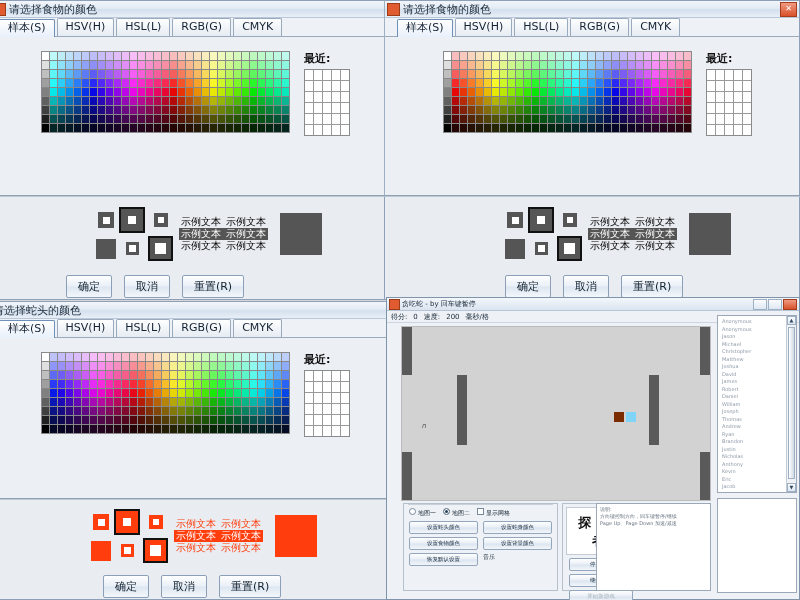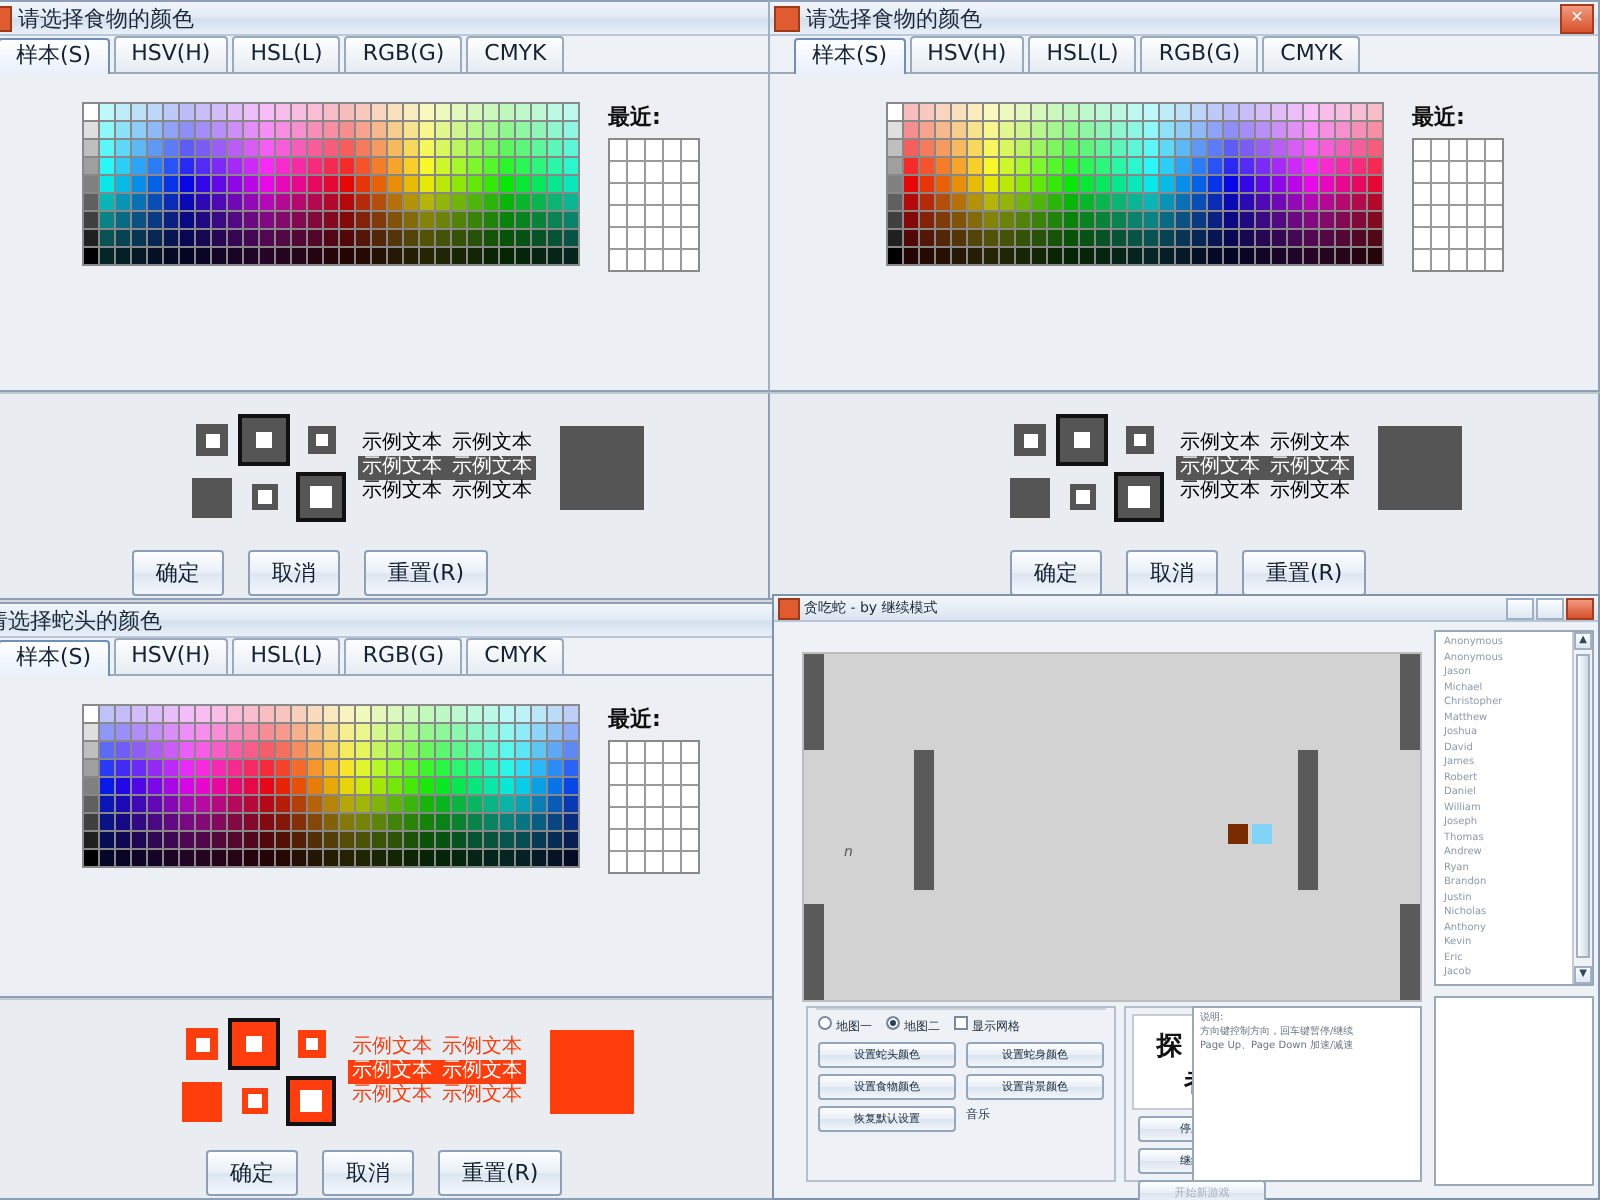--- a/index.html
+++ b/index.html
@@ -1244,26 +1244,33 @@
   <div class="btnrow" style="padding-top:12px;padding-left:112px;justify-content:flex-start;">
     <span class="btn">确定</span>
     <span class="btn">取消</span>
     <span class="btn">重置(R)</span>
   </div>
 </div>
 
 <div class="gwin" style="left:386px;top:297px;width:414px;height:303px;">
   <div class="g-title">
     <span class="tb-icon"></span>
-    <span class="tb-title">贪吃蛇 - by 继续模式</span>
+    <span class="tb-title">贪吃蛇 - by 回车键暂停</span>
     <span style="display:flex;">
       <span class="g-btn"></span>
       <span class="g-btn"></span>
       <span class="g-btn close"></span>
     </span>
+  </div>
+  <div class="g-status">
+    <span>得分:</span>
+    <span>0</span>
+    <span>速度:</span>
+    <span>200</span>
+    <span>毫秒/格</span>
   </div>
 
   <div class="playfield" style="position:absolute;left:14px;top:28px;width:310px;height:175px;">
     <div class="wall" style="left:0px;top:0px;width:10px;height:48px;"></div>
     <div class="wall" style="right:0px;top:0px;width:10px;height:48px;"></div>
     <div class="wall" style="left:0px;bottom:0px;width:10px;height:48px;"></div>
     <div class="wall" style="right:0px;bottom:0px;width:10px;height:48px;"></div>
     <div class="wall" style="left:55px;top:48px;width:10px;height:70px;"></div>
     <div class="wall" style="left:247px;top:48px;width:10px;height:70px;"></div>
     <div class="food" style="left:212px;top:85px;width:10px;height:10px;"></div>

